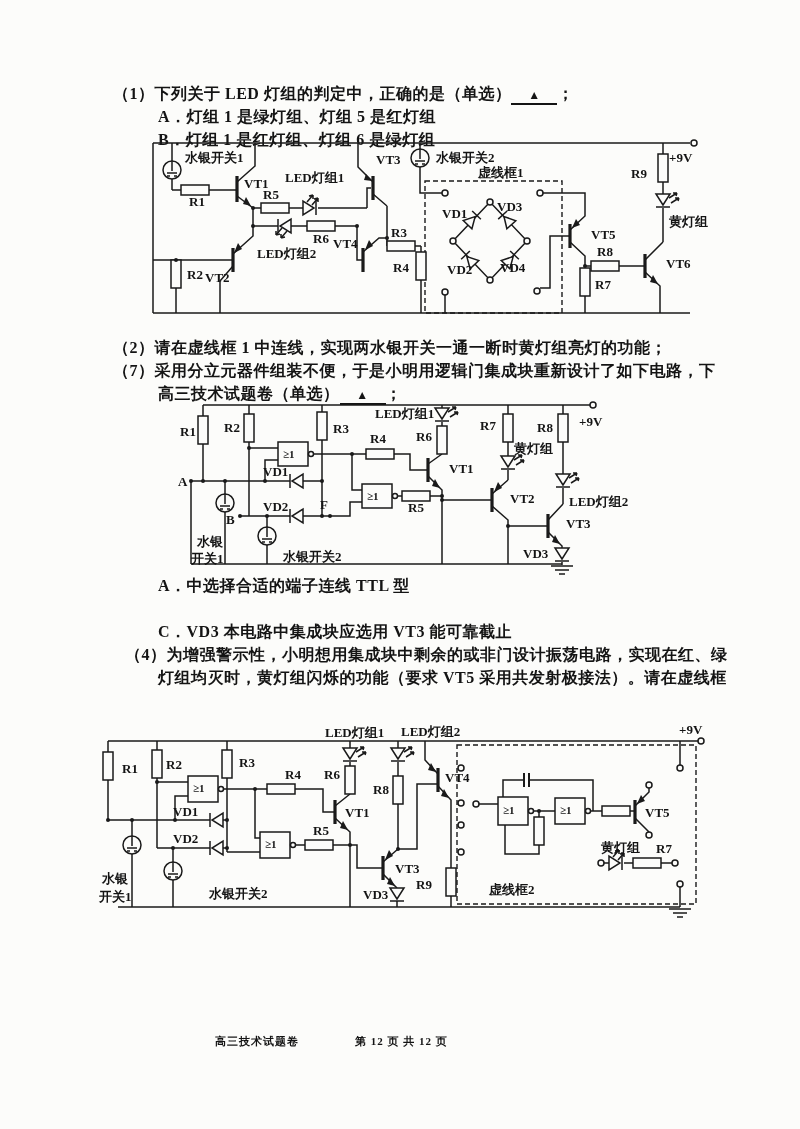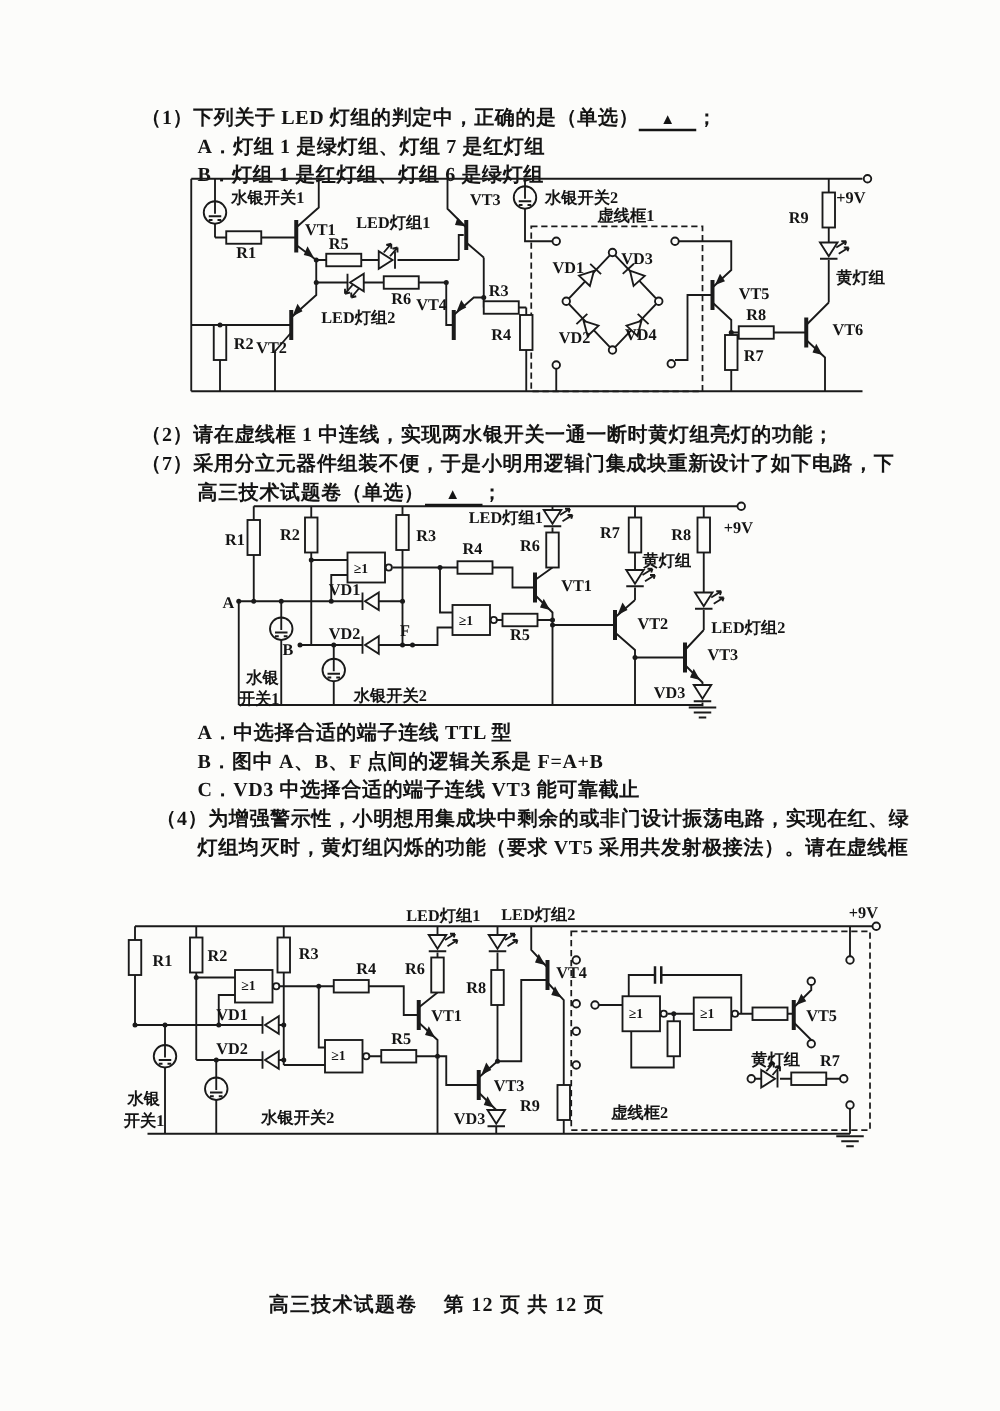--- a/index.html
+++ b/index.html
@@ -10,21 +10,21 @@
          font-size:12px;line-height:15px;vertical-align:baseline;}
   .circ{position:absolute;}
   svg{display:block;}
   .w{stroke:#1a1a1a;stroke-width:1.5;fill:none;}
   .bar{stroke:#1a1a1a;stroke-width:3.2;fill:none;}
   .cmp{fill:#fcfcfa;stroke:#1a1a1a;stroke-width:1.5;}
   .dsh{fill:none;stroke:#1a1a1a;stroke-width:1.4;stroke-dasharray:5 3;}
   .cl{font-family:"Liberation Serif",serif;font-size:13px;font-weight:600;fill:#141414;}
   .gl{font-family:"Liberation Serif",serif;font-size:11px;font-weight:600;fill:#141414;}
   .ah{fill:#1a1a1a;stroke:none;}
-  .footer{position:absolute;top:1034px;font-size:16px;font-weight:700;letter-spacing:1px;}
+  .footer{position:absolute;top:1034px;font-size:11px;font-weight:700;letter-spacing:1px;}
 </style>
 </head>
 <body>
 
 <div id="page">
 
   <svg width="0" height="0" style="position:absolute">
     <defs>
       <g id="res-h">
           <rect class="cmp" x="-14" y="-5" width="28" height="10"></rect>
@@ -71,21 +71,21 @@
         </g>
       <g id="gnd">
           <path class="w" d="M-11,0 H11 M-7,4 H7 M-3,8 H3"></path>
         </g>
     </defs>
   </svg>
 
   <div class="qline" style="left:113px;top:84px">
     <span>（1）下列关于 LED 灯组的判定中，正确的是（单选）</span><span class="blank">▲</span><span>；</span>
   </div>
-  <div class="qline" style="left:158px;top:107px">A．灯组 1 是绿灯组、灯组 7 是红灯组</div>
+  <div class="qline" style="left:158px;top:107px">A．灯组 1 是绿灯组、灯组 5 是红灯组</div>
   <div class="qline" style="left:158px;top:130px">B．灯组 1 是红灯组、灯组 6 是绿灯组</div>
 
   <div class="circ" style="left:145px;top:136px">
     <svg width="575" height="185" viewBox="0 0 575 185">
       <path class="w" d="M8,7 H545 M8,7 V177 M8,177 H545 M27,7 V25 M27,43 V54 M27,54 H36 M64,54 H92 M92,46 L110,30 V7 M92,60 L108,72 M108,72 H116 M144,72 H158 M173,72 H222 M222,72 V52 H226 M228,46 L213,31 V7 M228,58 L242,70 M242,70 V110 M270,110 H276 M276,110 V116 M276,144 V177 M218,116 L234,102 L242,102 M108,72 V90 M108,90 H133 M146,90 H162 M190,90 H212 M212,90 V124 H218 M88,118 L108,100 L108,90 M88,130 L75,145 V177 M8,124 H88 M31,152 V177 M275,7 V13 M275,31 V57 H297 M300,159 V177 M425,94 L440,80 V57 H398 M425,100 H405 V152 H395 M425,106 L440,120 V130 M440,160 V177 M440,130 H446 M474,130 H500 M500,124 L518,106 M500,136 L515,150 V177 M518,7 V18 M518,46 V58 M518,72 V106"></path>
       <path class="bar" d="M92,40 V66 M228,40 V64 M88,112 V136 M218,112 V136 M425,88 V112 M500,118 V142"></path>
       <rect class="dsh" x="280" y="45" width="137" height="132"></rect>
       <path class="w" d="M345,66 L308,105 L345,144 L382,105 Z"></path>
       <use href="#dio" transform="translate(326,85) rotate(-46.5)"></use>
       <use href="#dio" transform="translate(363,85) rotate(-132)"></use>
@@ -227,22 +227,21 @@
       <text class="cl" x="205" y="22">LED灯组1</text>
       <text class="cl" x="399" y="110">LED灯组2</text>
       <text class="cl" x="344" y="57">黄灯组</text>
       <text class="cl" x="27" y="150">水银</text>
       <text class="cl" x="21" y="167">开关1</text>
       <text class="cl" x="113" y="165">水银开关2</text>
     </svg>
   </div>
 
   <div class="qline" style="left:158px;top:576px">A．中选择合适的端子连线 TTL 型</div>
-  <div class="qline" style="left:158px;top:599px">B．图中 A、B、F 点间的逻辑关系是 F=A+B</div>
-  <div class="qline" style="left:158px;top:622px">C．VD3 中选择合适的端子连线 VT3 能可靠截止</div>
+  <div class="qline" style="left:158px;top:622px">C．VD3 本电路中集成块应选用 VT3 能可靠截止</div>
 
   <div class="qline" style="left:125px;top:645px">（4）为增强警示性，小明想用集成块中剩余的或非门设计振荡电路，实现在红、绿</div>
   <div class="qline" style="left:158px;top:668px">灯组均灭时，黄灯组闪烁的功能（要求 VT5 采用共发射极接法）。请在虚线框</div>
 
   <div class="circ" style="left:95px;top:716px">
     <svg width="620" height="222" viewBox="0 0 620 222">
       <path class="w" d="M13,25 H603 M13,25 V36 M13,64 V104 M62,25 V34 M62,62 V132 M62,66 H93 M132,25 V34 M132,62 V136 M80,104 V80 H93 M13,104 H115 M128,104 H132 M62,132 H115 M128,132 H132 M132,136 H165 M37,104 V120 M37,138 V191 M78,132 V146 M78,164 V191 M128,73 H172 M160,73 V122 H165 M200,73 H228 V96 H240 M240,90 L255,78 M255,25 V32 M255,46 V50 M240,102 L255,116 V191 M201,129 H210 M238,129 H262 V152 H288 M288,146 L303,133 M303,25 V32 M303,46 V60 M303,88 V133 M343,68 H322 V133 H303 M288,158 L302,172 M302,185 V191 M343,58 L330,44 V25 M343,70 L356,84 V152 M356,180 V191 M23,191 H585 M585,25 V49 M585,171 V191 M408,81 V64 H429 M434,64 H498 V95 M439,95 H460 M444,95 V101 M444,129 V138 H410 V102 H403 M403,88 H384 M495,95 H507 M535,95 H540 M540,90 L554,76 V72 M540,102 L554,116 M509,147 H514 M529,147 H538 M566,147 H577"></path>
       <path class="bar" d="M240,84 V108 M288,140 V164 M343,52 V76 M540,84 V108"></path>
       <rect class="dsh" x="362" y="29" width="239" height="159"></rect>
       <rect class="cmp" x="93" y="60" width="30" height="26"></rect>

